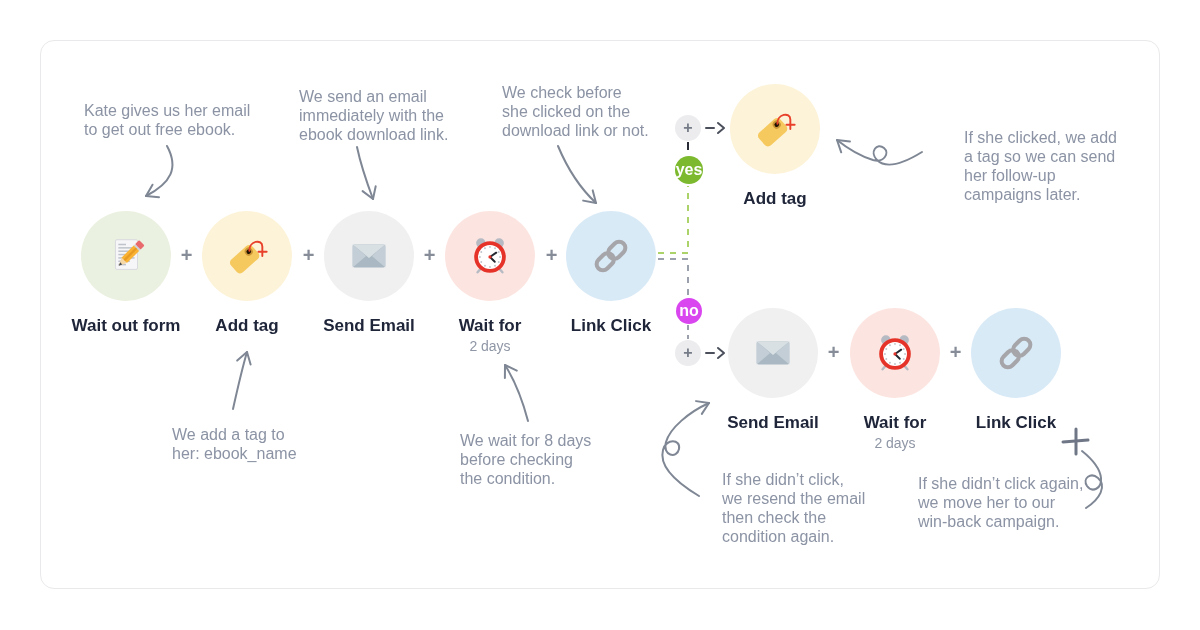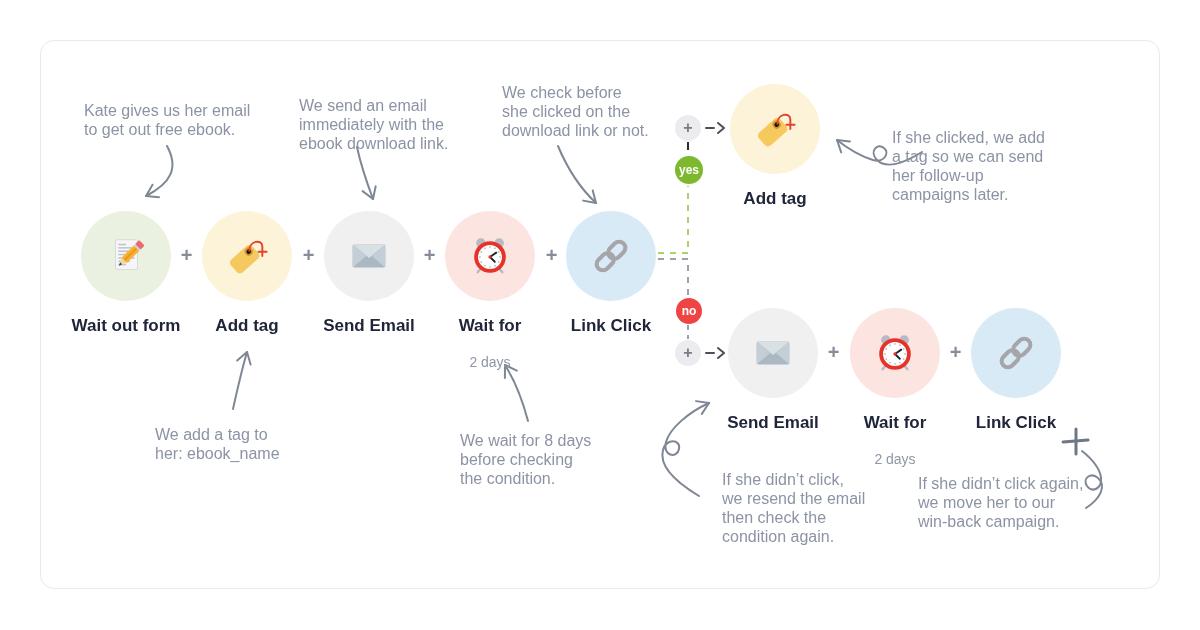--- a/index.html
+++ b/index.html
@@ -7,27 +7,27 @@
   .card{position:absolute;left:40px;top:40px;width:1118px;height:547px;background:#ffffff;border:1px solid #e9e9ec;border-radius:14px;}
   svg.overlay{position:absolute;left:0;top:0;width:1200px;height:630px;pointer-events:none;}
   .node{position:absolute;width:140px;display:flex;flex-direction:column;align-items:center;}
   .circle{width:90px;height:90px;border-radius:50%;display:flex;align-items:center;justify-content:center;}
   .c-green{background:#eaf1e0;}
   .c-yellow{background:#fdf3d8;}
   .c-gray{background:#f0f0f1;}
   .c-pink{background:#fce5e1;}
   .c-blue{background:#d9eaf7;}
   .nlabel{margin-top:15px;font-size:17px;font-weight:700;color:#20263a;white-space:nowrap;}
-  .nsub{margin-top:18px;font-size:14px;color:#8f96a5;}
+  .nsub{margin-top:2px;font-size:14px;color:#8f96a5;}
   .annotation{position:absolute;font-size:16px;line-height:19px;color:#8b93a4;white-space:pre-line;}
   .plus-sep{position:absolute;width:25px;text-align:center;font-size:20px;font-weight:600;color:#868d99;}
   .plus-circle{position:absolute;width:26px;height:26px;border-radius:50%;background:#ececee;color:#757c88;font-size:16px;font-weight:600;display:flex;align-items:center;justify-content:center;cursor:pointer;}
-  .badge{position:absolute;border-radius:50%;color:#ffffff;font-size:12px;font-weight:700;display:flex;align-items:center;justify-content:center;}
+  .badge{position:absolute;border-radius:50%;color:#ffffff;font-size:16px;font-weight:700;display:flex;align-items:center;justify-content:center;}
   .badge-yes{width:28px;height:28px;background:#7cb92e;}
-  .badge-no{width:26px;height:26px;background:#ef4444;}
+  .badge-no{width:26px;height:26px;background:#d946ef;}
 </style>
 </head>
 <body>
 
 <div class="card"></div>
 
 <svg class="overlay" viewBox="0 0 1200 630">
   <defs>
     <marker id="ah" markerUnits="userSpaceOnUse" markerWidth="10" markerHeight="10" refX="0" refY="0" orient="auto" overflow="visible">
       <path d="M -11 -7 L 0 0 L -11 7" fill="none" stroke="#7f8795" stroke-width="2" stroke-linecap="round" stroke-linejoin="round"></path>
@@ -250,31 +250,31 @@
     </svg>
   </div>
   <div class="nlabel">Link Click</div>
 </div>
 
 <div class="plus-sep" style="left:821px;top:341px">+</div>
 <div class="plus-sep" style="left:943px;top:341px">+</div>
 
 <div class="annotation" style="left:84px;top:101px">Kate gives us her email
 to get out free ebook.</div>
-<div class="annotation" style="left:299px;top:96px">We send an email
+<div class="annotation" style="left:299px;top:87px">We send an email
 immediately with the
 ebook download link.</div>
 <div class="annotation" style="left:502px;top:83px">We check before
 she clicked on the
 download link or not.</div>
-<div class="annotation" style="left:892px;top:128px">If she clicked, we add
+<div class="annotation" style="left:964px;top:128px">If she clicked, we add
 a tag so we can send
 her follow-up
 campaigns later.</div>
-<div class="annotation" style="left:155px;top:425px">We add a tag to
+<div class="annotation" style="left:172px;top:425px">We add a tag to
 her: ebook_name</div>
 <div class="annotation" style="left:460px;top:431px">We wait for 8 days
 before checking
 the condition.</div>
 <div class="annotation" style="left:722px;top:470px">If she didn’t click,
 we resend the email
 then check the
 condition again.</div>
 <div class="annotation" style="left:918px;top:474px">If she didn’t click again,
 we move her to our

